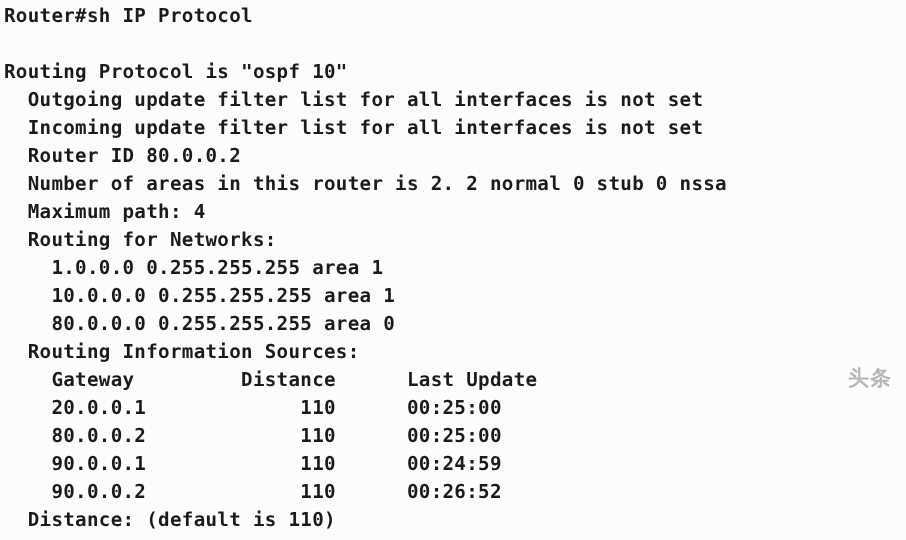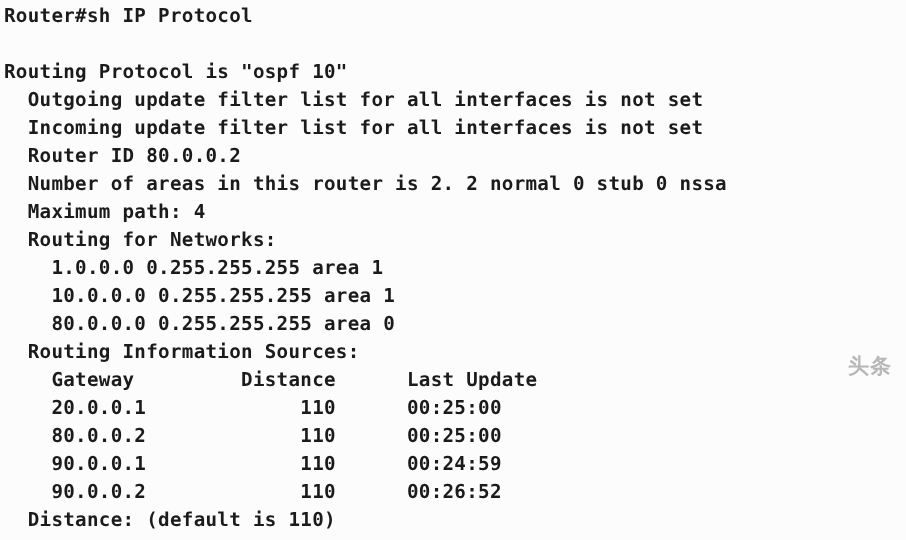--- a/index.html
+++ b/index.html
@@ -48,21 +48,21 @@
     white-space: pre;
   }
   .line.blank {
     height: 28px;
   }
 
   
   #watermark {
     position: absolute;
     right: 14px;
-    bottom: 24px;
+    bottom: 12px;
     display: flex;
     align-items: center;
     gap: 7px;
     color: #b4b4b6;
     font-family: "DejaVu Sans", "Liberation Sans", sans-serif;
     font-size: 21px;
     font-weight: 700;
     letter-spacing: 0.2px;
     user-select: none;
     opacity: 0.95;

